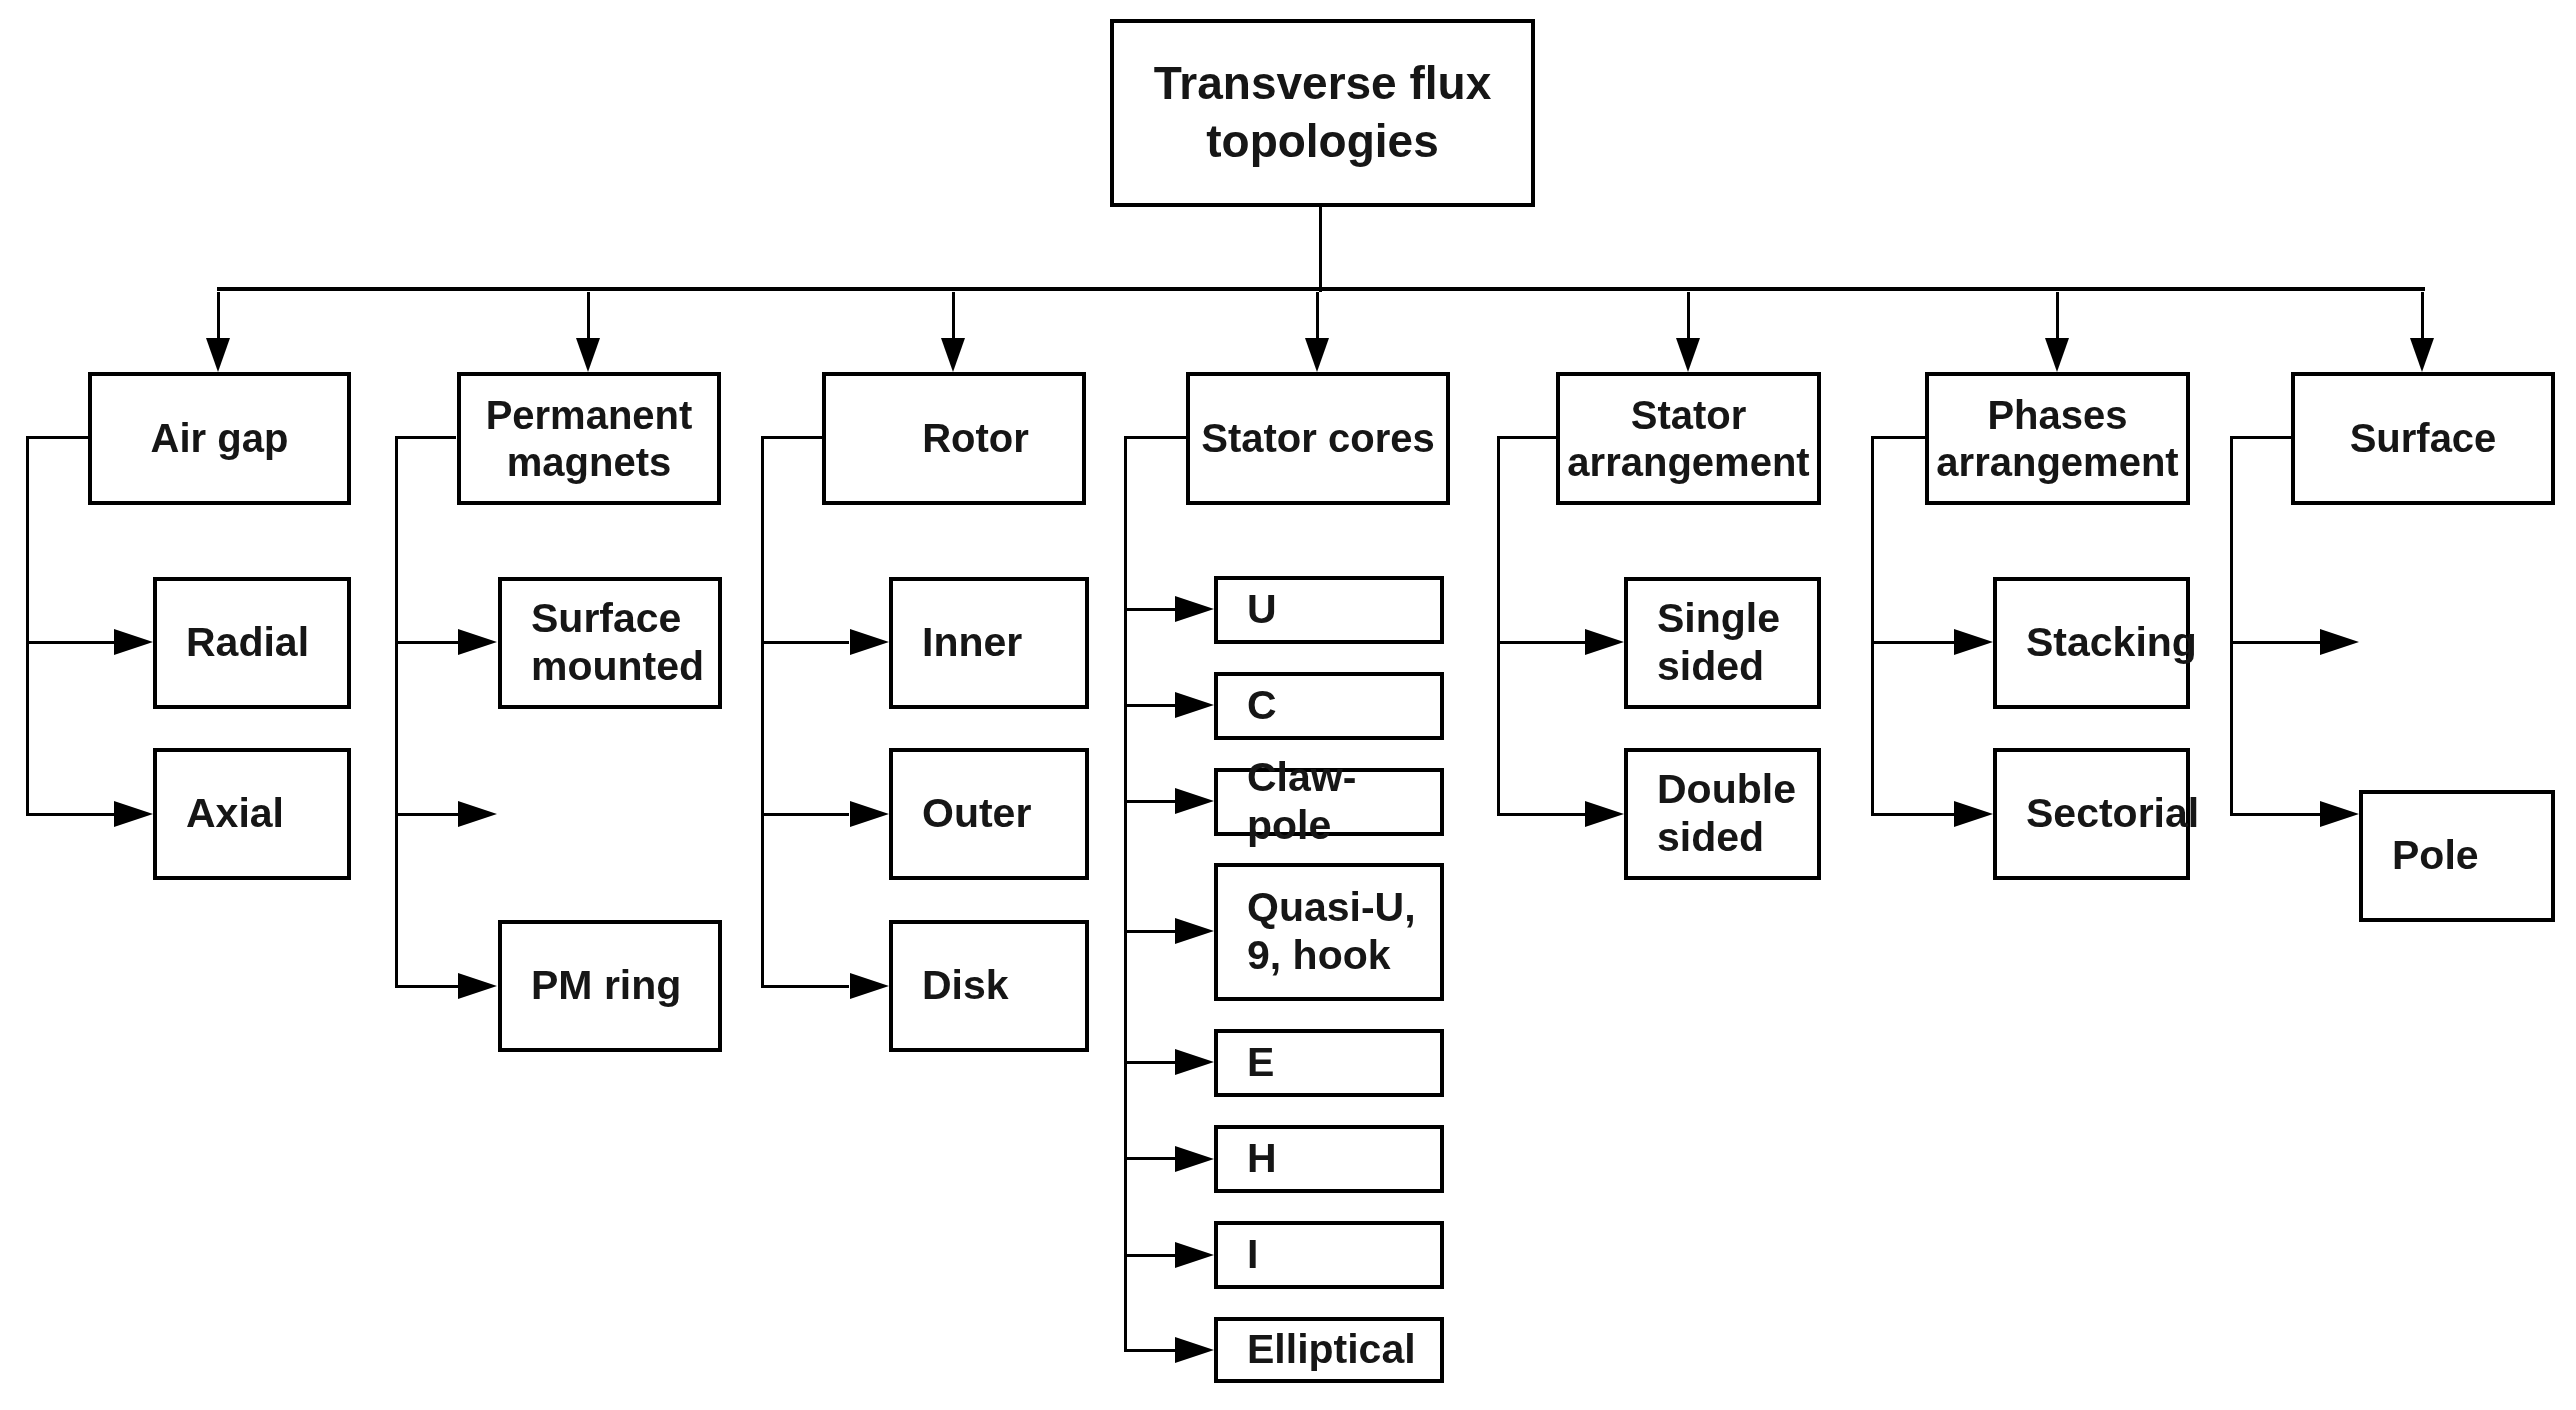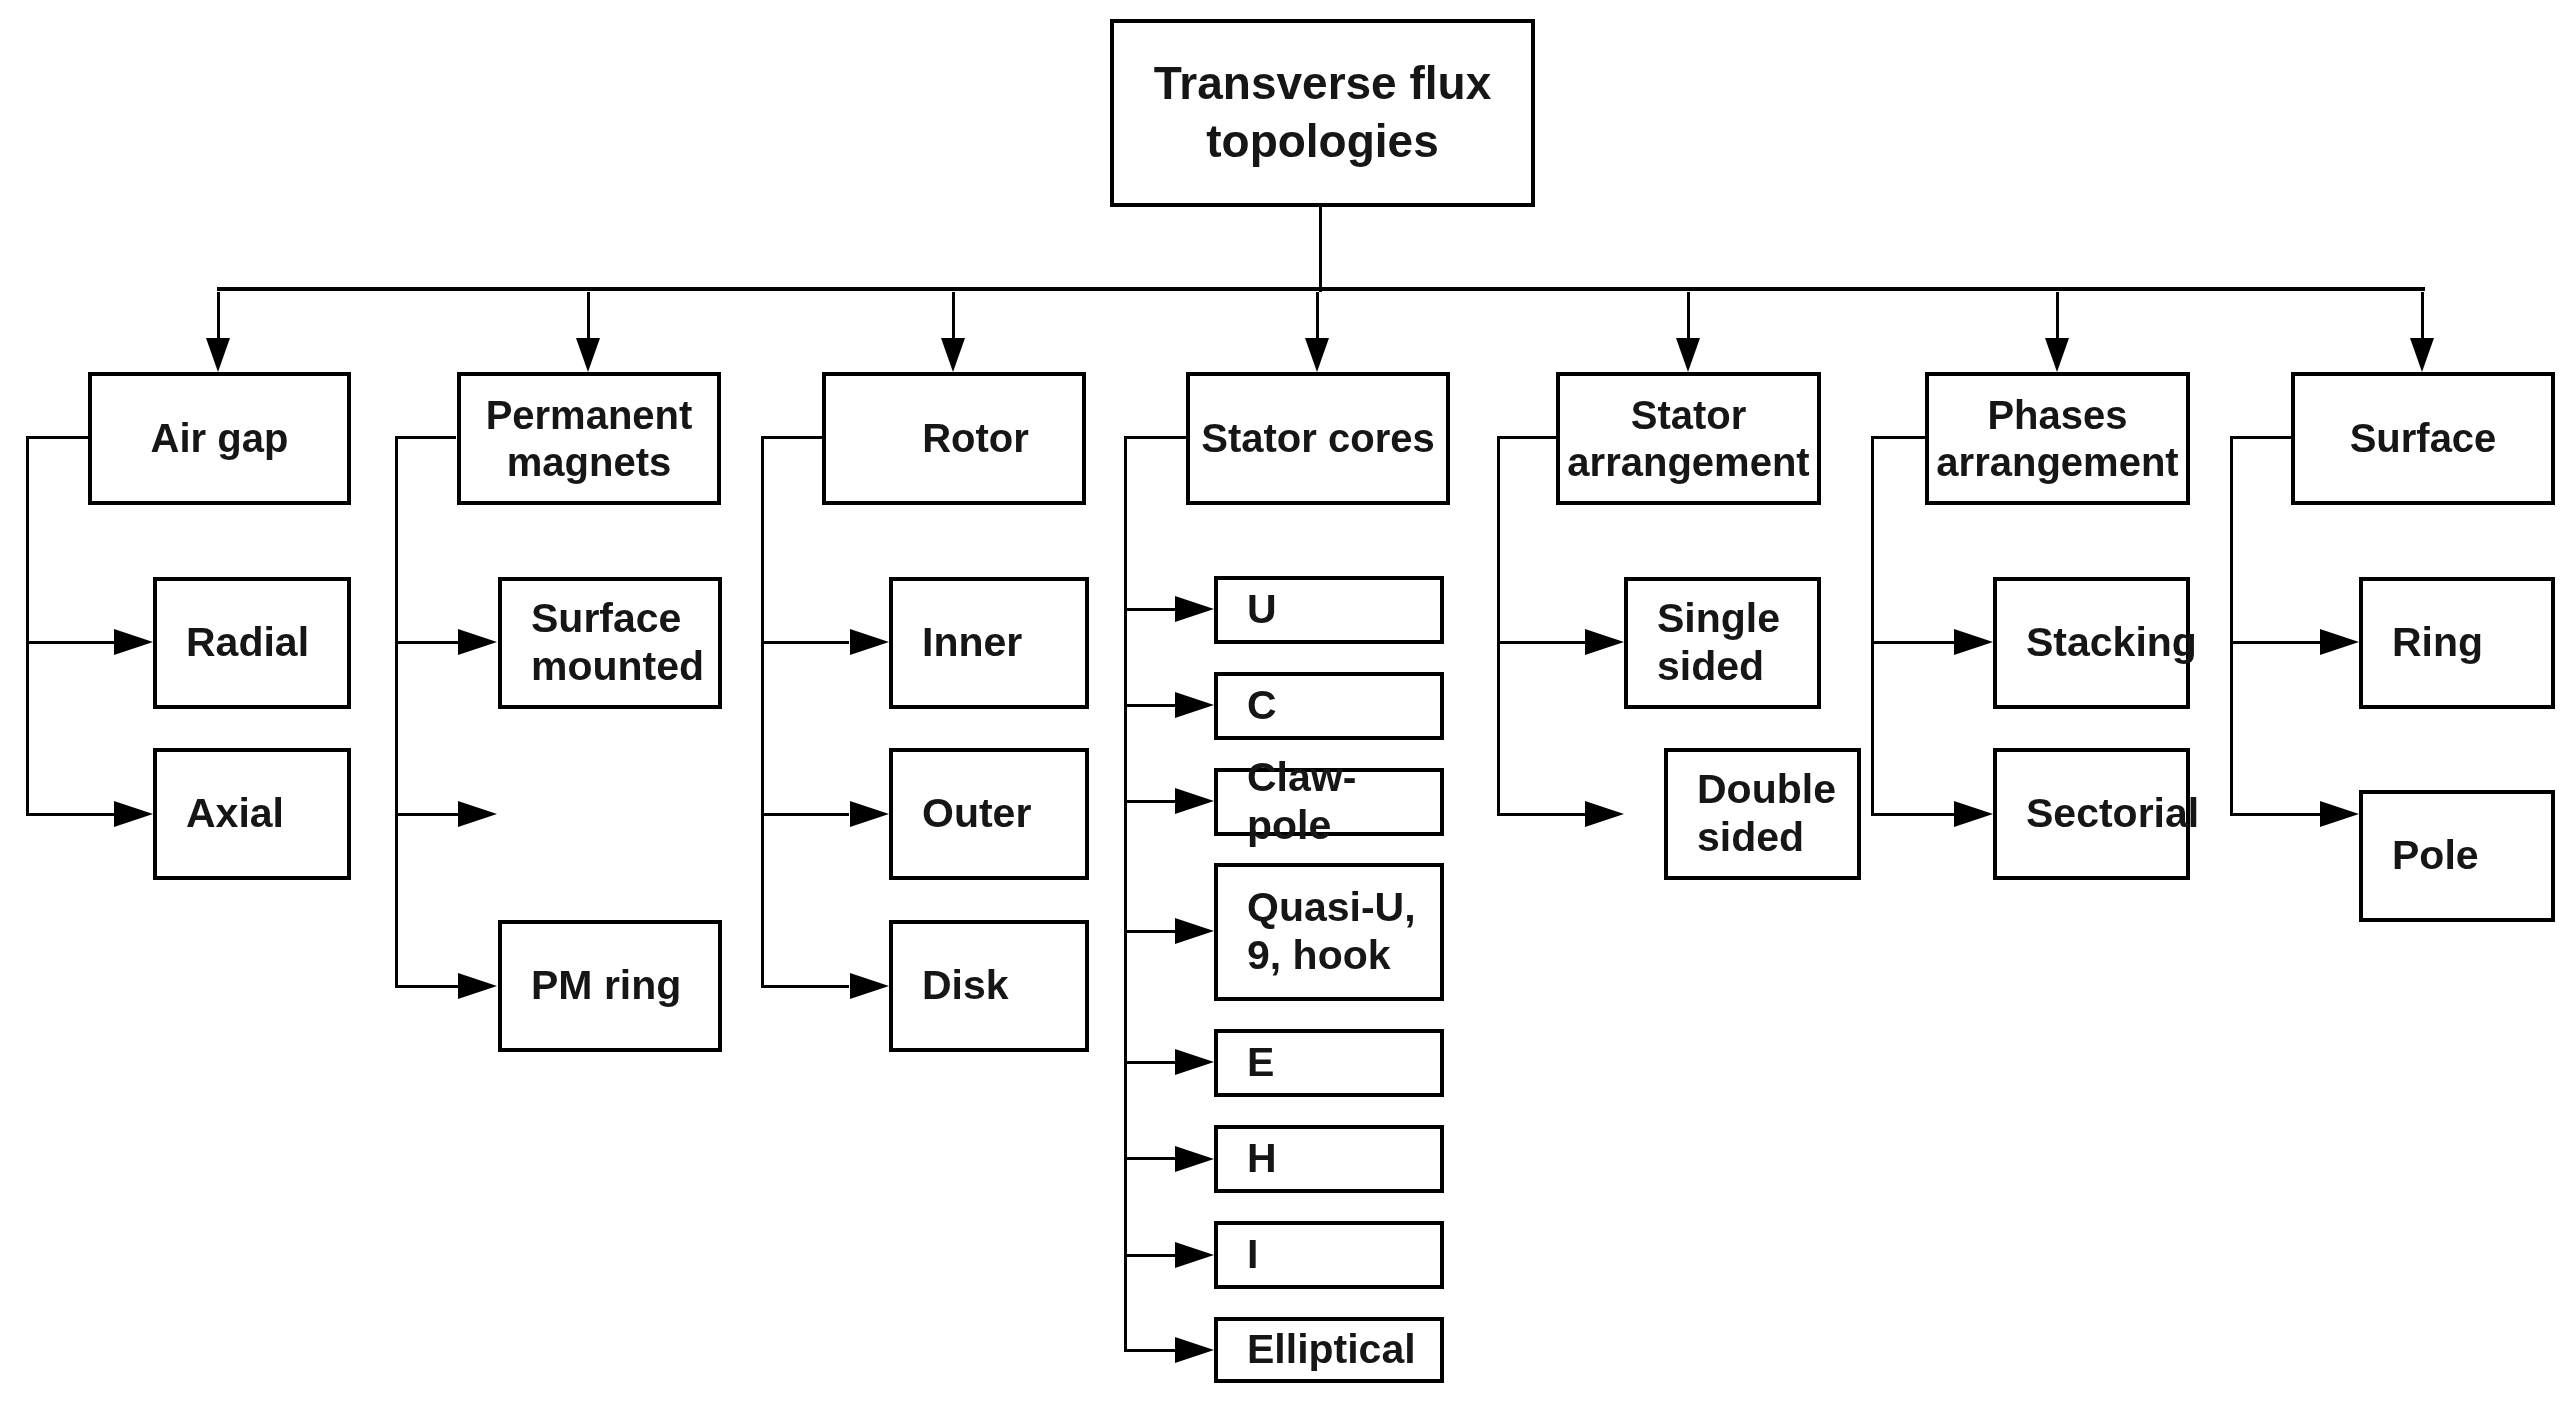--- a/index.html
+++ b/index.html
@@ -152,39 +152,38 @@
     <div class="box parent-box" style="left: 1556px; top: 372px; width: 265px; height: 133px;">Stator
 arrangement</div>
     <div class="hline" style="left: 1497px; top: 436px; width: 60px; height: 3.4px;"></div>
     <div class="vline" style="left: 1497px; top: 436px; width: 3.4px; height: 380px;"></div>
     <div class="hline" style="left: 1497px; top: 641px; width: 88px; height: 3.4px;"></div>
     <div class="arrow-right" style="left: 1585px; top: 629px;"></div>
     <div class="box child-box" style="left: 1624px; top: 577px; width: 197px; height: 132px;">Single
 sided</div>
     <div class="hline" style="left: 1497px; top: 813px; width: 88px; height: 3.4px;"></div>
     <div class="arrow-right" style="left: 1585px; top: 801px;"></div>
-    <div class="box child-box" style="left: 1624px; top: 748px; width: 197px; height: 132px; margin-left: 40px;">Double
+    <div class="box child-box" style="left: 1624px; top: 748px; width: 197px; height: 132px;">Double
 sided</div>
     <div class="vline" style="left: 2056px; top: 292px; width: 3.4px; height: 48px;"></div>
     <div class="arrow-down" style="left: 2045px; top: 338px;"></div>
     <div class="box parent-box" style="left: 1925px; top: 372px; width: 265px; height: 133px;">Phases
 arrangement</div>
     <div class="hline" style="left: 1871px; top: 436px; width: 54px; height: 3.4px;"></div>
     <div class="vline" style="left: 1871px; top: 436px; width: 3.4px; height: 380px;"></div>
     <div class="hline" style="left: 1871px; top: 641px; width: 83px; height: 3.4px;"></div>
     <div class="arrow-right" style="left: 1954px; top: 629px;"></div>
     <div class="box child-box" style="left: 1993px; top: 577px; width: 197px; height: 132px;">Stacking</div>
     <div class="hline" style="left: 1871px; top: 813px; width: 83px; height: 3.4px;"></div>
     <div class="arrow-right" style="left: 1954px; top: 801px;"></div>
     <div class="box child-box" style="left: 1993px; top: 748px; width: 197px; height: 132px;">Sectorial</div>
     <div class="vline" style="left: 2421px; top: 292px; width: 3.4px; height: 48px;"></div>
     <div class="arrow-down" style="left: 2410px; top: 338px;"></div>
     <div class="box parent-box" style="left: 2291px; top: 372px; width: 264px; height: 133px;">Surface</div>
     <div class="hline" style="left: 2230px; top: 436px; width: 61px; height: 3.4px;"></div>
     <div class="vline" style="left: 2230px; top: 436px; width: 3.4px; height: 380px;"></div>
     <div class="hline" style="left: 2230px; top: 641px; width: 90px; height: 3.4px;"></div>
     <div class="arrow-right" style="left: 2320px; top: 629px;"></div>
-    <div class="box child-box" style="left: 2359px; top: 577px; width: 196px; height: 132px;">Ring</div>
     <div class="hline" style="left: 2230px; top: 813px; width: 90px; height: 3.4px;"></div>
     <div class="arrow-right" style="left: 2320px; top: 801px;"></div>
     <div class="box child-box" style="left: 2359px; top: 748px; width: 196px; height: 132px; margin-top: 42px;">Pole</div>
   </div>
 
 
 </body></html>

